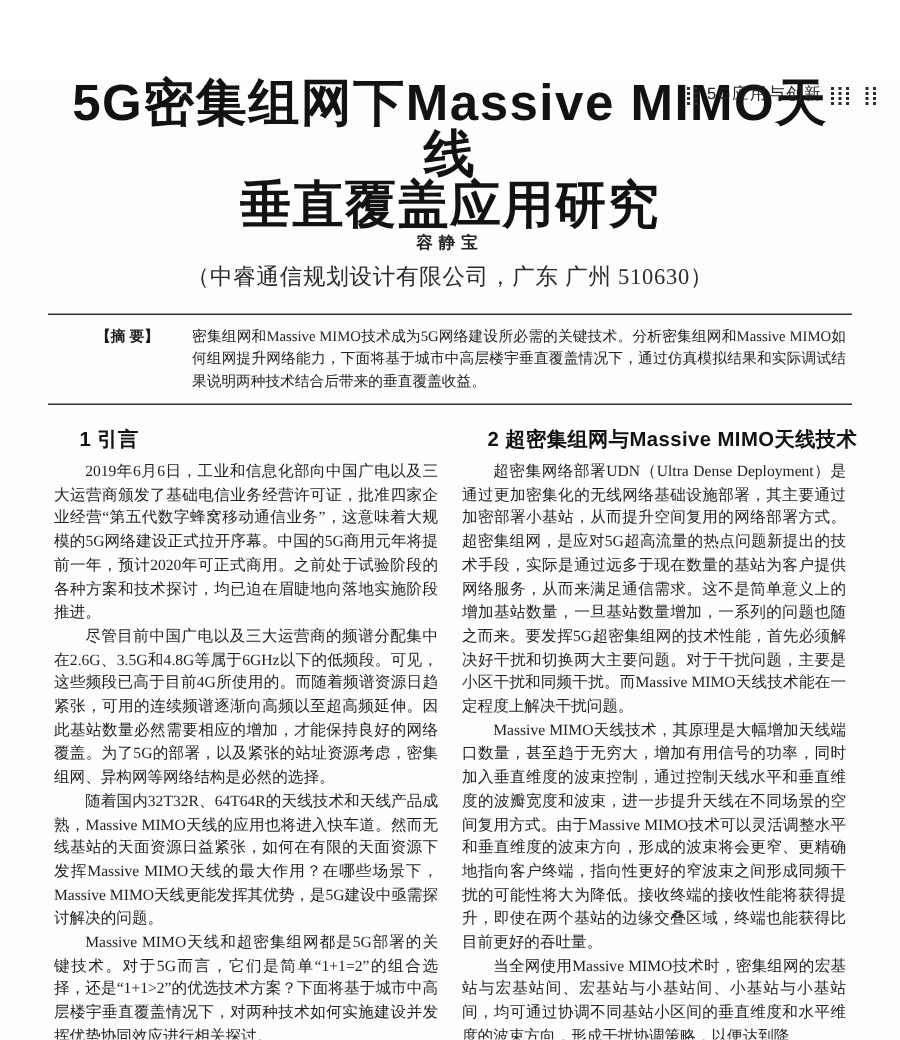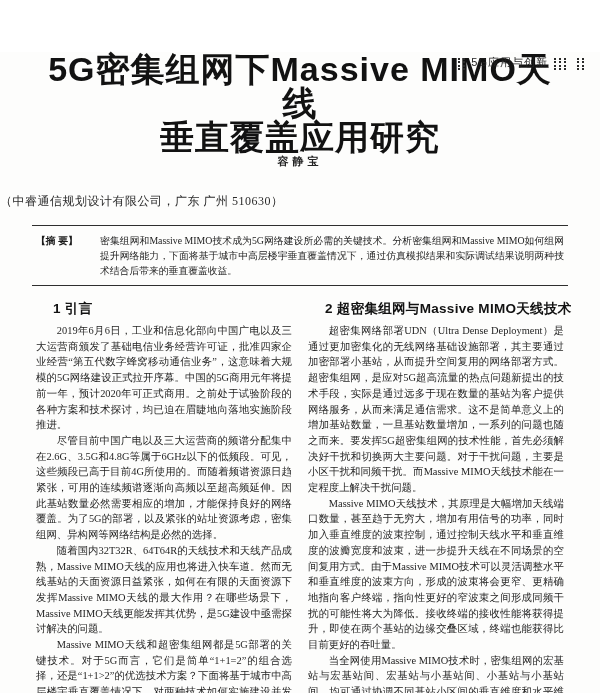--- a/index.html
+++ b/index.html
@@ -29,28 +29,28 @@
     margin:52px 40px 0;
     text-align:center;
     font-family:Liberation Sans, sans-serif;
     font-weight:700;font-size:34px;line-height:34px;letter-spacing:1px;color:#121212;
   }
   .author{
     text-align:center;
     font-weight:bold;font-size:11px;letter-spacing:4px;color:#222;
   }
   .affil{
-    margin-top:24px;font-size:12px;color:#2a2a2a;letter-spacing:0.5px;
+    margin-top:6px;text-align:center;font-size:15px;color:#2a2a2a;letter-spacing:0.5px;
   }
   .rule{height:0;border-top:1.6px solid #2f2f2f;margin:0 32px;}
   .rule.r1{margin-top:15px;}
   .rule.r2{margin-top:7px;}
   
   .absblock{margin:7px 36px 0;font-size:9.8px;line-height:15px;color:#222;}
-  .absrow{display:flex;align-items:flex-start;}
+  .absrow{display:flex;align-items:flex-start;margin-left:28px;}
   .absrow .lab{
     flex:0 0 64px;font-family:"Liberation Sans", sans-serif;
     font-weight:bold;white-space:nowrap;color:#1a1a1a;
   }
   .absrow .txt{flex:1;text-align:justify;}
   .absrow.kw{margin-top:6px;}
   
   .columns{display:flex;gap:16px;margin:8px 36px 0;}
   .col{flex:1;min-width:0;font-size:10.4px;line-height:15.7px;text-align:justify;color:#1f1f1f;}
   .col h2{

